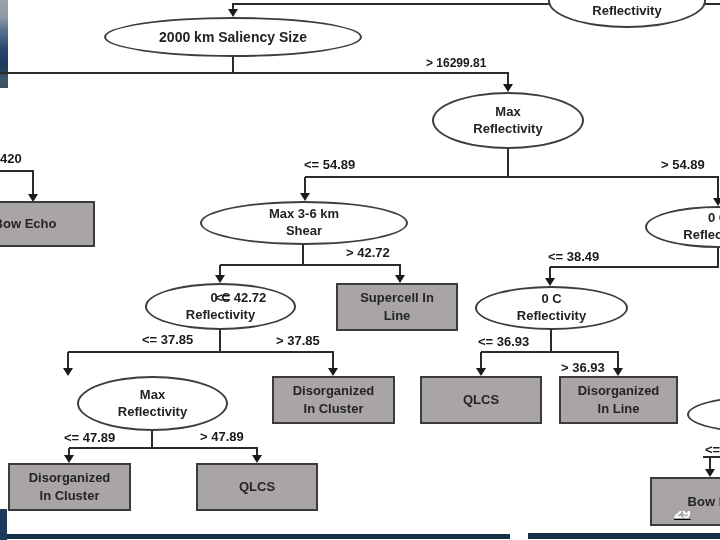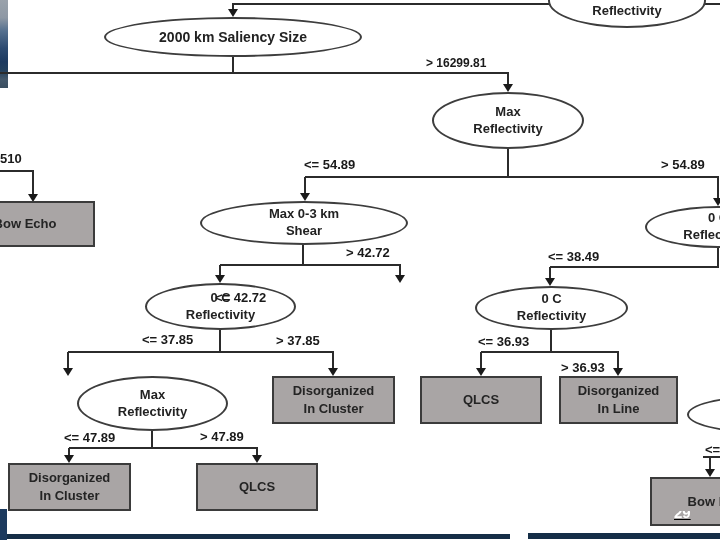--- a/index.html
+++ b/index.html
@@ -117,21 +117,21 @@
     <span class="txt">Reflectivity</span>
   </div>
   <div class="node" style="left:104px; top:17px; width:258px; height:40px;align-items:center;">
     <span class="txt" style="font-size:14px;">2000 km Saliency Size</span>
   </div>
   <div class="node" style="left:432px; top:92px; width:152px; height:57px;">
     <span class="txt">Max
 Reflectivity</span>
   </div>
   <div class="node" style="left:200px; top:201px; width:208px; height:44px;">
-    <span class="txt">Max 0-3 km
+    <span class="txt">Max 3-6 km
 Shear</span>
   </div>
   <div class="node" style="left:145px; top:283px; width:151px; height:47px;">
     <span class="txt">0 C
 Reflectivity</span>
   </div>
   <div class="node" style="left:77px; top:376px; width:151px; height:55px;">
     <span class="txt">Max
 Reflectivity</span>
   </div>
@@ -142,20 +142,24 @@
   <div class="node" style="left:645px; top:206px; width:146px; height:42px;">
     <span class="txt">0 C
 Reflectivity</span>
   </div>
   <div class="node" style="left:687px; top:396px; width:146px; height:37px;">
     <span class="txt"></span>
   </div>
 
   <div class="leaf" style="left:-45px; top:201px; width:140px; height:46px;">
     <span class="txt">Bow Echo</span>
+  </div>
+  <div class="leaf" style="left:336px; top:283px; width:122px; height:48px;">
+    <span class="txt">Supercell In
+Line</span>
   </div>
   <div class="leaf" style="left:272px; top:376px; width:123px; height:48px;">
     <span class="txt">Disorganized
 In Cluster</span>
   </div>
   <div class="leaf" style="left:420px; top:376px; width:122px; height:48px;">
     <span class="txt">QLCS</span>
   </div>
   <div class="leaf" style="left:559px; top:376px; width:119px; height:48px;">
     <span class="txt">Disorganized
@@ -177,20 +181,20 @@
   <span class="elabel" style="left:661px; top:157px;">&gt; 54.89</span>
   <span class="elabel" style="left:215px; top:246px;margin-top:44px;">&lt;= 42.72</span>
   <span class="elabel" style="left:346px; top:245px;">&gt; 42.72</span>
   <span class="elabel" style="left:548px; top:249px;">&lt;= 38.49</span>
   <span class="elabel" style="left:142px; top:332px;">&lt;= 37.85</span>
   <span class="elabel" style="left:276px; top:333px;">&gt; 37.85</span>
   <span class="elabel" style="left:478px; top:334px;">&lt;= 36.93</span>
   <span class="elabel" style="left:561px; top:332px;margin-top:28px;">&gt; 36.93</span>
   <span class="elabel" style="left:64px; top:430px;">&lt;= 47.89</span>
   <span class="elabel" style="left:200px; top:429px;">&gt; 47.89</span>
-  <span class="elabel" style="left:0px; top:151px;">510</span>
+  <span class="elabel" style="left:0px; top:151px;">420</span>
   <span class="elabel" style="left:705px; top:442px;">&lt;=</span>
 
   <div class="slide-num-clip" style="left:674px; top:511px; width:28px; height:11px;text-decoration:underline;">
     <span>29</span>
   </div>
 
 </div>
 
 </body></html>

